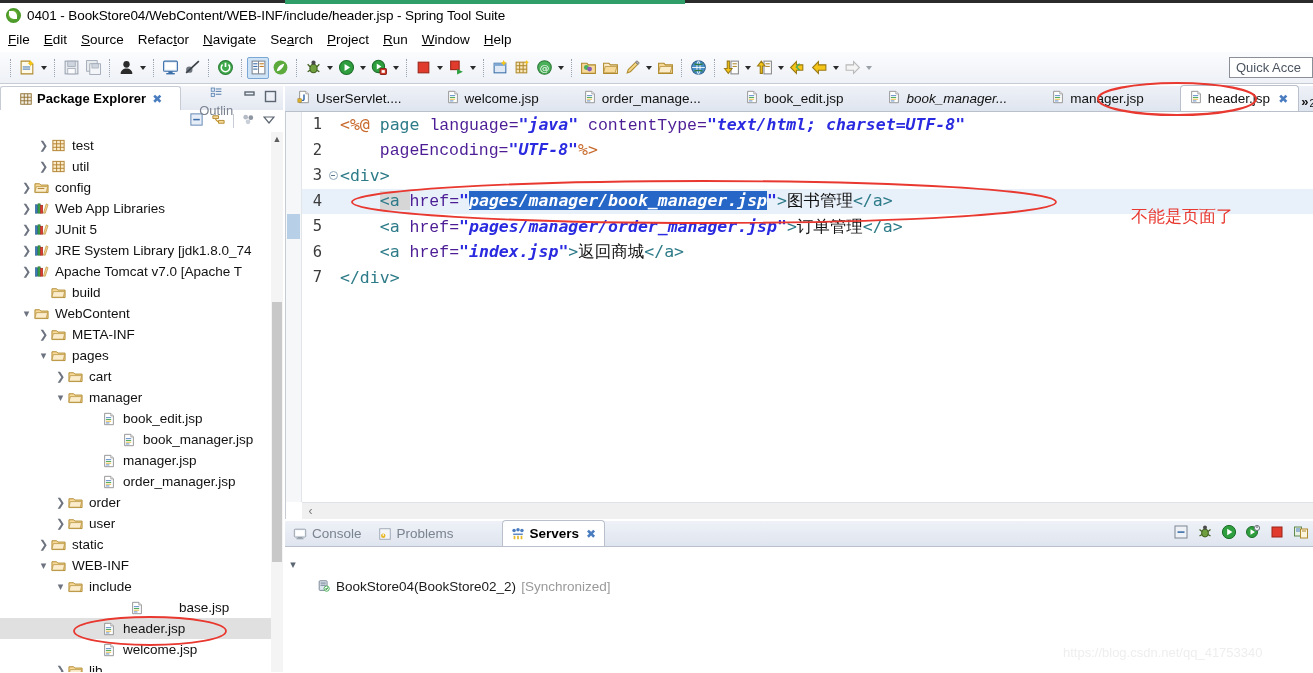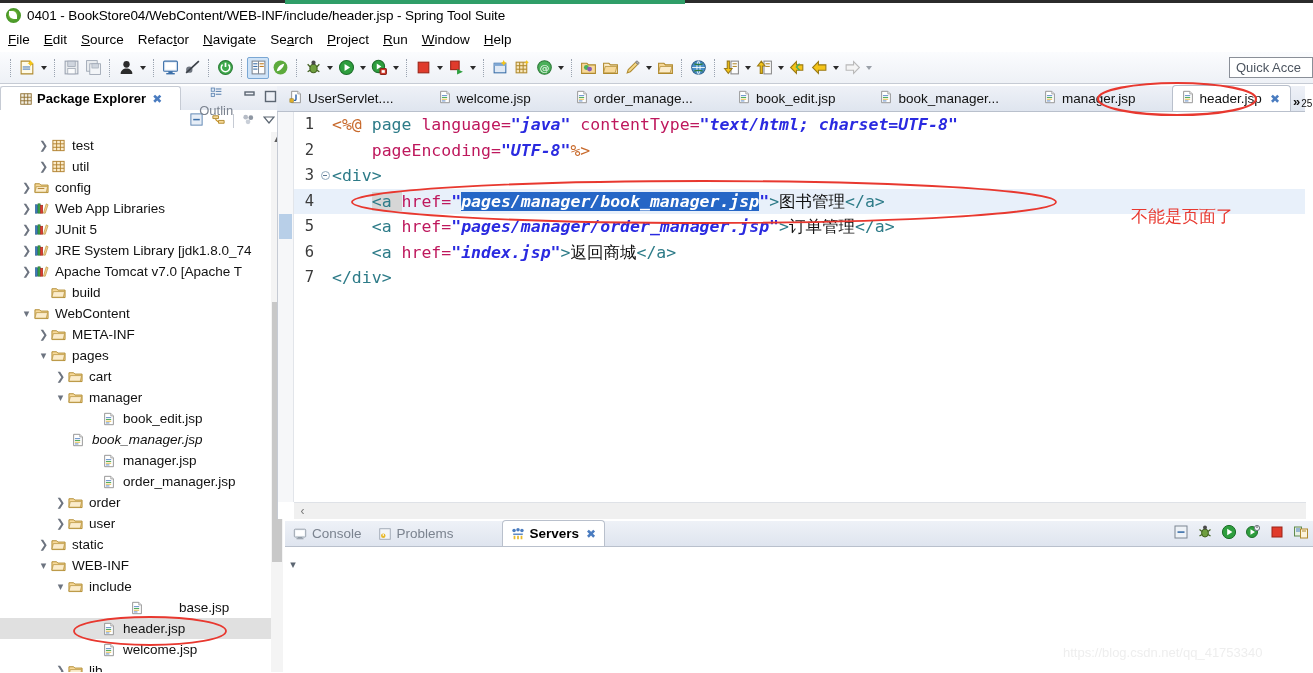--- a/index.html
+++ b/index.html
@@ -161,21 +161,21 @@
   .tree-thumb {
     position: absolute; right: 1px; top: 170px; width: 10px; height: 260px;
     background: #c8c8c8;
   }
   .sb-arrow { position:absolute; right:1px; width:10px; height:14px;
     display:flex; align-items:center; justify-content:center;
     font-size:9px; color:#5d5d5d; }
 
   
   .editor-area {
-    position: absolute; left: 277px; top: 86px; width: 1028px; height: 433px;
+    position: absolute; left: 285px; top: 86px; width: 1028px; height: 433px;
     background: #ffffff;
   }
   .editor-tabbar {
     position: relative; height: 26px; width: 1028px;
     background: linear-gradient(#eef1f7, #dfe5ef);
     display: flex; align-items: flex-end;
     border-bottom: 1px solid #b9c0cc;
   }
   .etab {
     display: flex; align-items: center; gap: 5px; height: 25px;
@@ -226,21 +226,21 @@
   .fold .minus {
     width: 9px; height: 9px; border: 1px solid #8fa8bb; border-radius: 50%;
     position: relative; background: #fff;
   }
   .fold .minus::after {
     content:""; position:absolute; left:1.5px; top:3px; width:4px; height:1px; background:#5c7891;
   }
   .ctxt { padding-left: 0; }
   .k-tag   { color: #2d7b88; }   
   .k-dir   { color: #c86a2c; }   
-  .k-name  { color: #be185d; }   
+  .k-name  { color: #4c1d95; font-family: Liberation Mono, monospace; }   
   .k-val   { color: #2a2ae0; font-style: italic; font-weight: bold; }
   .k-quote { color: #2a2ae0; font-style: italic; font-weight: bold; }
   .k-txt   { color: #111111; }
   .sel-box { background: #2566c6; color: #ffffff; }
   .gsel { background: #d6d6d6; }
 
   .hscroll-wrap {
     position: absolute; left: 16px; bottom: 0; width: 1012px; height: 17px;
     background: #f0f0f0; border-top: 1px solid #dfe2e7;
     display: flex; align-items: center;
@@ -829,21 +829,21 @@
                 <path d="M3 1.5h7l3 3v10H3z" fill="#ffffff" stroke="#8a8a8a"></path>
                 <path d="M10 1.5v3h3" fill="#e4e4e4" stroke="#8a8a8a" stroke-width=".7"></path>
                 <rect x="4.5" y="6" width="6" height="1" fill="#4a7cc0"></rect>
                 <rect x="4.5" y="8" width="6" height="1" fill="#3aa34a"></rect>
                 <rect x="4.5" y="10" width="6" height="1" fill="#e0b02c"></rect>
                 <rect x="4.5" y="12" width="4" height="1" fill="#4a7cc0"></rect>
               </svg>
             </span>
             <span class="tlabel">book_edit.jsp</span>
           </div>
-          <div class="trow" style="padding-left: 56px; font-style: italic;">
+          <div class="trow" style="padding-left: 107px;">
             <span class="twist none"></span>
             <span class="ticon">
               <svg viewBox="0 0 16 16" width="14" height="14">
                 <path d="M3 1.5h7l3 3v10H3z" fill="#ffffff" stroke="#8a8a8a"></path>
                 <path d="M10 1.5v3h3" fill="#e4e4e4" stroke="#8a8a8a" stroke-width=".7"></path>
                 <rect x="4.5" y="6" width="6" height="1" fill="#4a7cc0"></rect>
                 <rect x="4.5" y="8" width="6" height="1" fill="#3aa34a"></rect>
                 <rect x="4.5" y="10" width="6" height="1" fill="#e0b02c"></rect>
                 <rect x="4.5" y="12" width="4" height="1" fill="#4a7cc0"></rect>
               </svg>
@@ -1026,21 +1026,21 @@
             <span><svg viewBox="0 0 16 16" width="14" height="14">
                 <path d="M3 1.5h7l3 3v10H3z" fill="#ffffff" stroke="#8a8a8a"></path>
                 <path d="M10 1.5v3h3" fill="#e4e4e4" stroke="#8a8a8a" stroke-width=".7"></path>
                 <rect x="4.5" y="6" width="6" height="1" fill="#4a7cc0"></rect>
                 <rect x="4.5" y="8" width="6" height="1" fill="#3aa34a"></rect>
                 <rect x="4.5" y="10" width="6" height="1" fill="#e0b02c"></rect>
                 <rect x="4.5" y="12" width="4" height="1" fill="#4a7cc0"></rect>
               </svg></span>
             <span>book_edit.jsp</span>
           </div>
-          <div class="etab" style="margin-left: 26px;">
+          <div class="etab" style="margin-left: 26px; font-style: italic;">
             <span><svg viewBox="0 0 16 16" width="14" height="14">
                 <path d="M3 1.5h7l3 3v10H3z" fill="#ffffff" stroke="#8a8a8a"></path>
                 <path d="M10 1.5v3h3" fill="#e4e4e4" stroke="#8a8a8a" stroke-width=".7"></path>
                 <rect x="4.5" y="6" width="6" height="1" fill="#4a7cc0"></rect>
                 <rect x="4.5" y="8" width="6" height="1" fill="#3aa34a"></rect>
                 <rect x="4.5" y="10" width="6" height="1" fill="#e0b02c"></rect>
                 <rect x="4.5" y="12" width="4" height="1" fill="#4a7cc0"></rect>
               </svg></span>
             <span>book_manager...</span>
           </div>
@@ -1213,20 +1213,33 @@
             <rect x="9" y="6.5" width="4" height="1" fill="#b08a2e"></rect>
           </svg>
         </span>
       </div>
     </div>
 
     <div class="server-tree">
       <div class="srow">
         <span style="width:16px;text-align:center;color:#5c6672;font-size:11px">▾</span>
       </div>
+      <div class="srow" style="padding-left:32px;gap:5px">
+        <span>
+          <svg class="ico" viewBox="0 0 16 16" style="width:14px;height:14px">
+            <rect x="2.5" y="2" width="9" height="11" rx="1" fill="#dde7f1" stroke="#6f7d8c"></rect>
+            <rect x="4" y="4" width="6" height="1.3" fill="#7a8796"></rect>
+            <rect x="4" y="6.5" width="6" height="1.3" fill="#7a8796"></rect>
+            <circle cx="11" cy="11" r="3" fill="#ffffff" stroke="#3aa34a"></circle>
+            <path d="M9.6 11l1 1 2-2.2" stroke="#3aa34a" fill="none" stroke-width="1.3"></path>
+          </svg>
+        </span>
+        <span>BookStore04(BookStore02_2)</span>
+        <span class="dimtxt">[Synchronized]</span>
+      </div>
     </div>
   </div>
 
   <svg class="overlay">
     <ellipse cx="1177" cy="99" rx="79" ry="16" fill="none" stroke="#e8382f" stroke-width="2.2"></ellipse>
     <ellipse cx="704" cy="202" rx="352" ry="21" fill="none" stroke="#e8382f" stroke-width="1.8"></ellipse>
     <ellipse cx="150" cy="631" rx="76" ry="14" fill="none" stroke="#e8382f" stroke-width="1.8"></ellipse>
   </svg>
 
   <div class="annot-text">不能是页面了</div>

